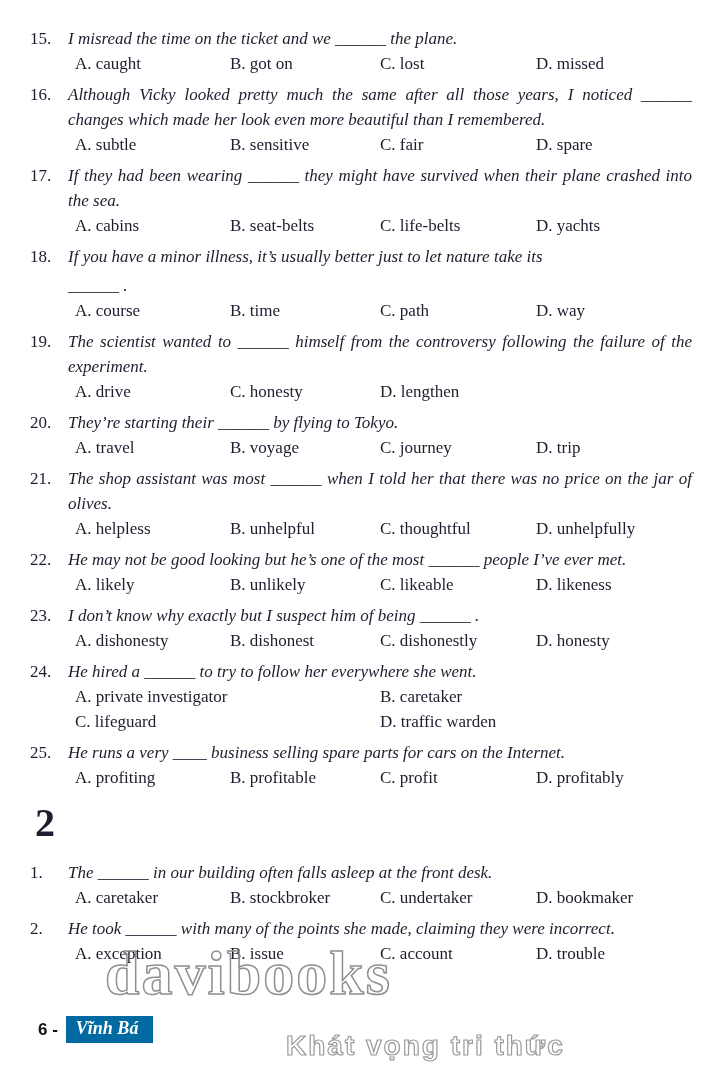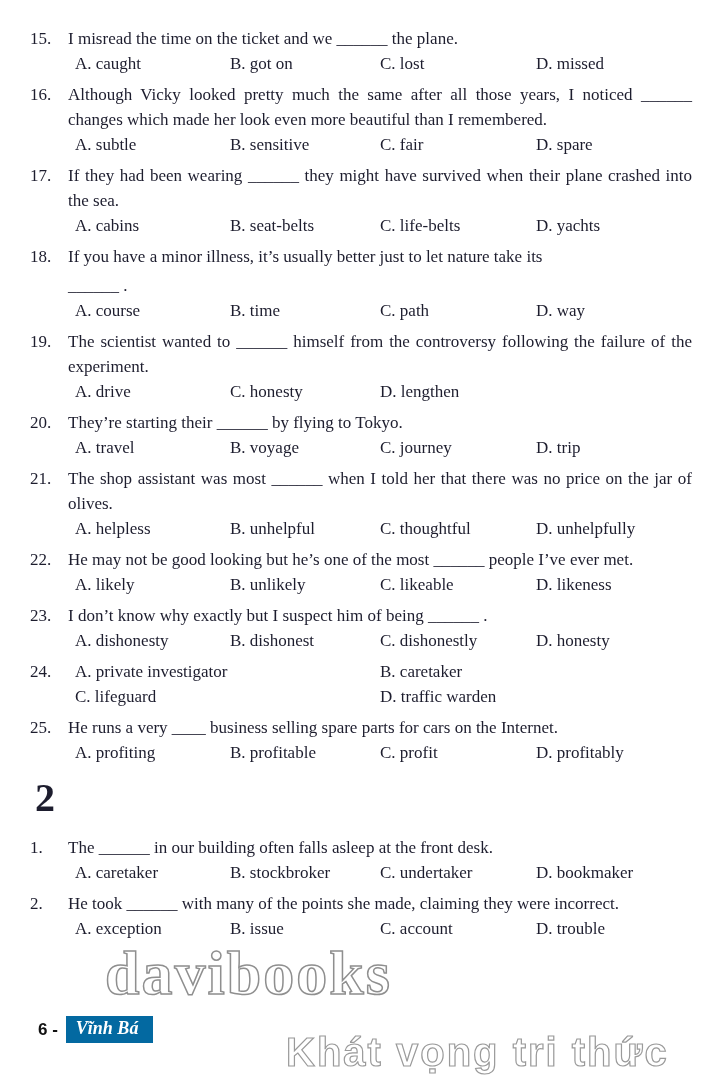--- a/index.html
+++ b/index.html
@@ -4,34 +4,34 @@
 <style>
   html,body{margin:0;padding:0;}
   body{
     width:706px;height:1084px;background:#ffffff;position:relative;overflow:hidden;
     font-family:"Liberation Serif", serif;color:#1d1d2e;
   }
   .page{position:absolute;inset:0;padding:26px 14px 16px 30px;box-sizing:border-box;}
   .question{display:flex;margin-bottom:6px;font-size:17px;line-height:25px;}
   .qnum{width:38px;flex:none;}
   .qbody{flex:1;min-width:0;}
-  .qtext{text-align:justify;}
+  .qtext{text-align:justify;font-style:italic;}
   .blank-line{margin-top:4px;}
   .opts{display:grid;grid-template-columns:155px 150px 156px auto;padding-left:7px;}
   .opts.two-col{grid-template-columns:305px auto;}
   .opt{white-space:nowrap;}
   .sec-heading{font-size:40px;line-height:46px;font-weight:bold;margin:10px 0 14px 5px;}
   .footer{position:absolute;left:38px;top:1016px;display:flex;align-items:center;
     font-family:"Liberation Sans", sans-serif;font-weight:bold;font-size:17px;color:#111;}
   .footer .book{background:#0369a1;color:#fff;font-family:"Liberation Serif", serif;
     font-style:italic;font-weight:bold;font-size:18px;padding:2px 15px 4px 10px;margin-left:8px;}
   .watermark{position:absolute;pointer-events:none;color:transparent;font-weight:bold;white-space:nowrap;z-index:5;}
   .wm1{left:105px;top:938px;font-size:62px;letter-spacing:2px;
     font-family:"Liberation Serif", serif;-webkit-text-stroke:1.5px #8f8f8f;}
-  .wm2{left:286px;top:1030px;font-size:40px;letter-spacing:2px;
+  .wm2{left:286px;top:1030px;font-size:28px;letter-spacing:2px;
     font-family:"Liberation Sans", sans-serif;-webkit-text-stroke:1.2px #9a9a9a;}
 </style>
 </head>
 <body>
 
 <div class="page">
 
   <div class="question">
     <div class="qnum">15.</div>
     <div class="qbody">
@@ -145,20 +145,21 @@
         <span class="opt">B. dishonest</span>
         <span class="opt">C. dishonestly</span>
         <span class="opt">D. honesty</span>
       </div>
     </div>
   </div>
 
   <div class="question">
     <div class="qnum">24.</div>
     <div class="qbody">
+      <div class="qtext">He hired a ______ to try to follow her everywhere she went.</div>
       <div class="opts two-col">
         <span class="opt">A. private investigator</span>
         <span class="opt">B. caretaker</span>
         <span class="opt">C. lifeguard</span>
         <span class="opt">D. traffic warden</span>
       </div>
     </div>
   </div>
 
   <div class="question">

